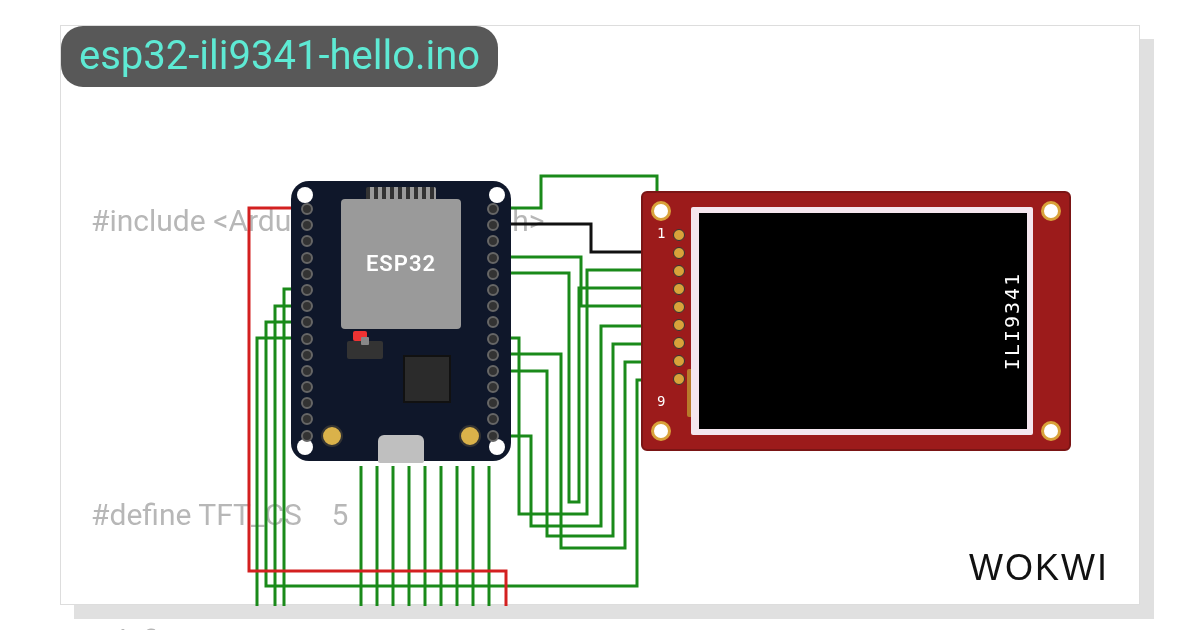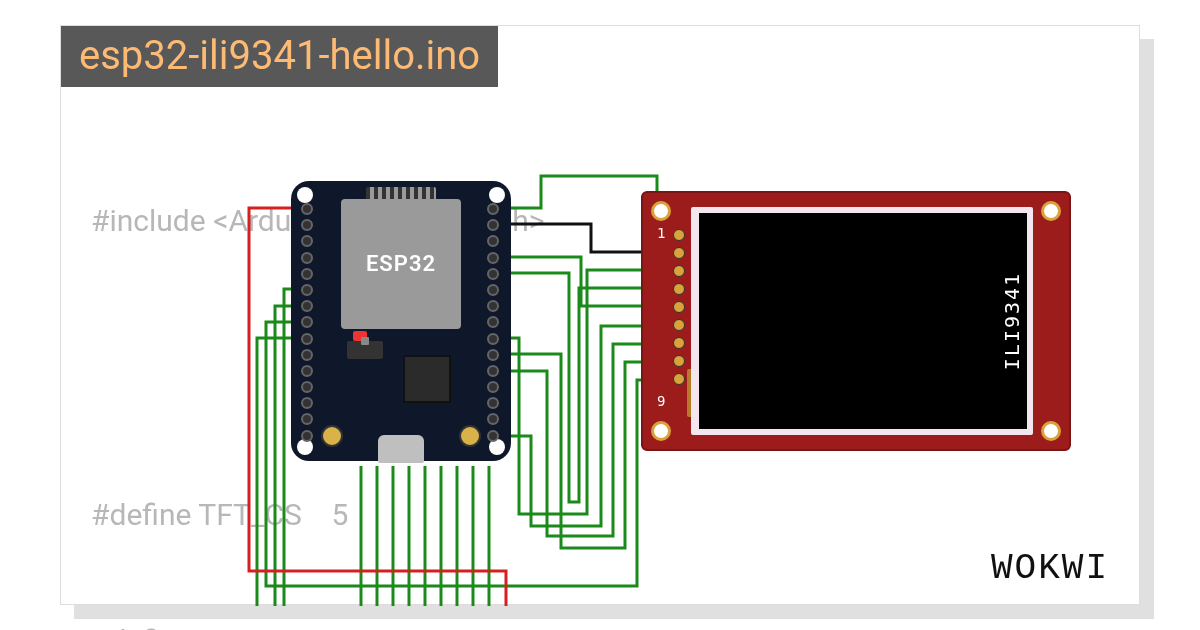--- a/index.html
+++ b/index.html
@@ -17,44 +17,45 @@
     top: 25px;
     width: 1080px;
     height: 580px;
     background: #fff;
     box-shadow: 14px 14px 0 0 rgba(0,0,0,0.12);
     border: 1px solid #ddd;
   }
   .title-tab {
     display: inline-block;
     background: #585858;
-    color: #fdba74;
+    color: #5eead4;
     font-size: 40px;
     font-weight: 400;
     padding: 6px 18px 8px 18px;
     font-family: "Segoe UI", Roboto, sans-serif;
+    border-radius: 22px;
   }
   .code-area {
     position: absolute;
     left: 30px;
     top: 90px;
     color: #b7b7b7;
     font-size: 30px;
     line-height: 42px;
     font-family: "Segoe UI", Roboto, sans-serif;
     white-space: pre;
   }
   .brand {
     position: absolute;
     right: 30px;
     bottom: 15px;
     font-size: 36px;
     font-weight: 400;
     letter-spacing: 2px;
-    font-family: Liberation Mono, monospace;
+    font-family: Liberation Sans, sans-serif;
     color: #111;
     margin-left: 8px;
   }
   
   .esp32 {
     position: absolute;
     left: 230px;
     top: 155px;
     width: 220px;
     height: 280px;

